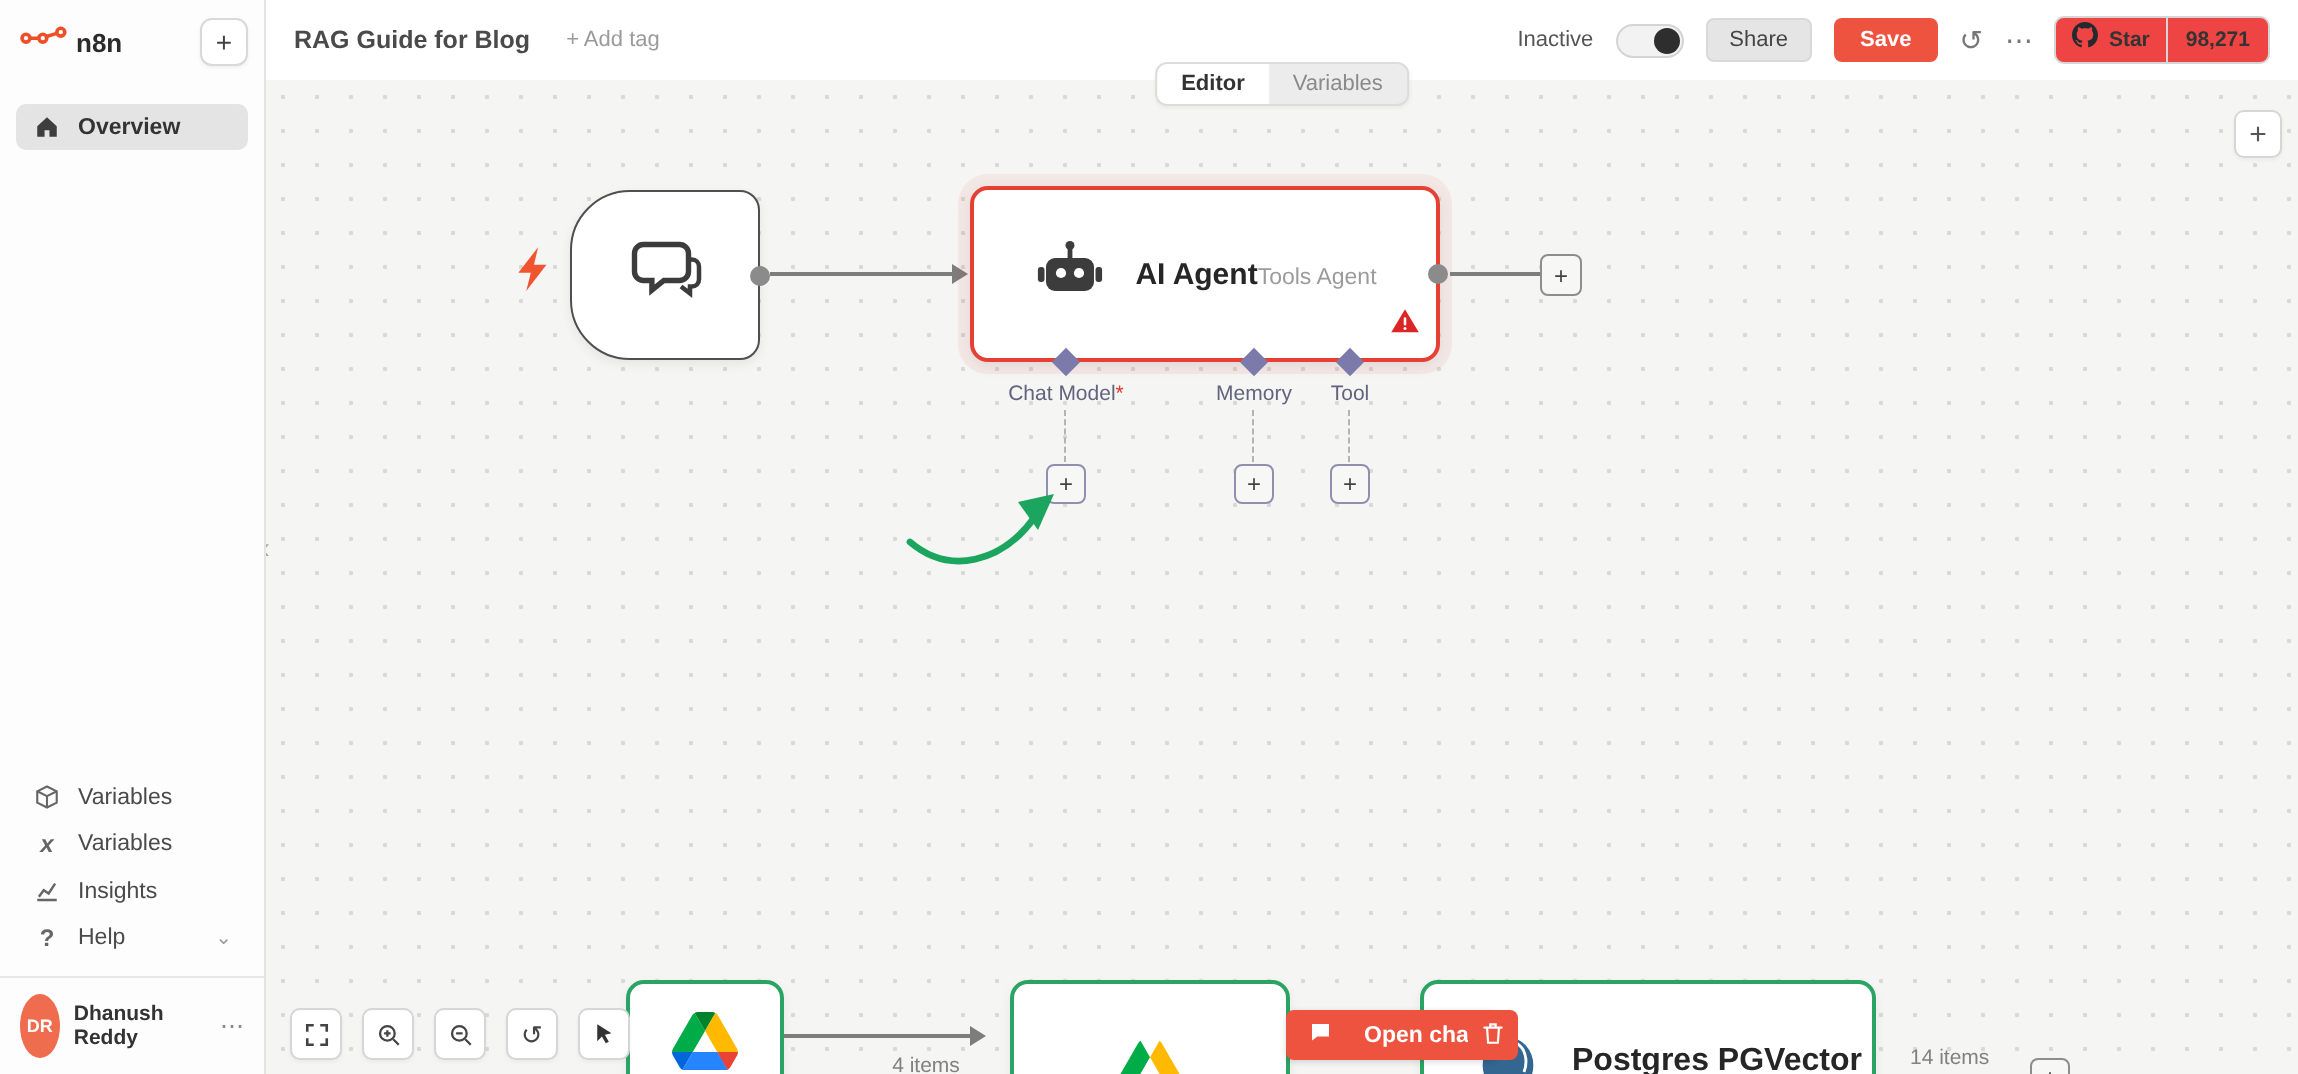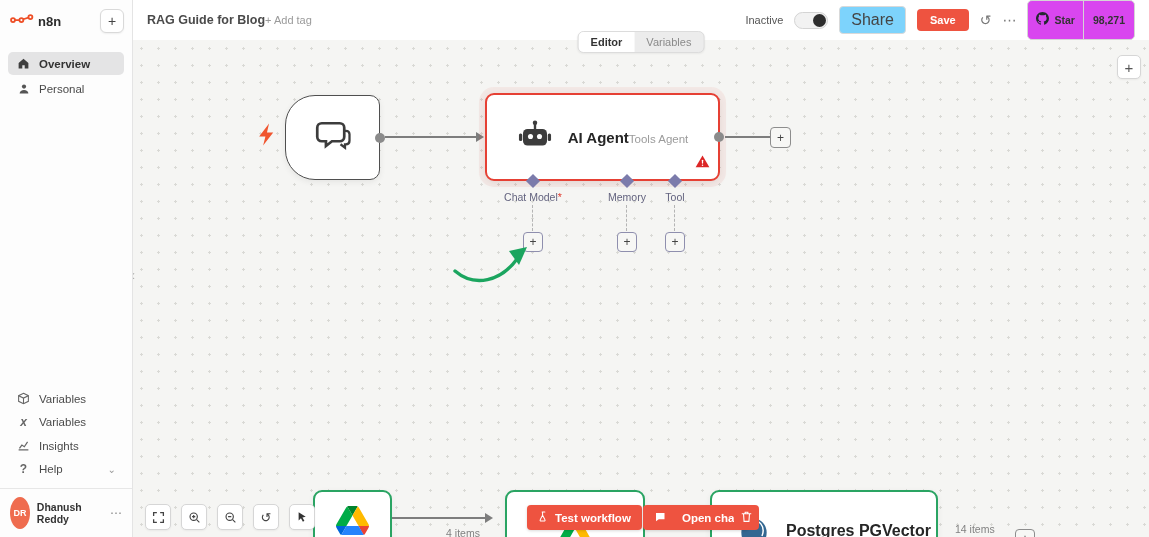--- a/index.html
+++ b/index.html
@@ -28,33 +28,33 @@
   .avatar { width:24px; height:32px; border-radius:50%; background:#ef6c4f; color:#fff; font-size:9px;
     font-weight:bold; display:flex; align-items:center; justify-content:center; }
   .user-name { font-size:10.5px; font-weight:bold; color:#333; }
   .user-menu { margin-left:auto; color:#888; font-size:12px; cursor:pointer; }
 
   
   .main { position:absolute; left:133px; right:0; top:0; bottom:0; }
   .header { position:relative; height:40px; background:#fff; display:flex; align-items:center;
     padding:0 14px; z-index:15; }
   .wf-title { font-size:12.5px; font-weight:bold; color:#4a4a4a; }
-  .add-tag { font-size:11px; color:#9a9a9a; cursor:pointer; }
+  .add-tag { font-size:11px; color:#9a9a9a; margin-left:18px; cursor:pointer; }
   .hdr-right { margin-left:auto; display:flex; align-items:center; gap:11px; }
   .inactive-lbl { font-size:11px; color:#555; }
   .toggle { width:34px; height:17px; border-radius:9px; background:#f2f2f2; border:1px solid #d4d4d4;
     position:relative; cursor:pointer; }
   .toggle .knob { position:absolute; right:1px; top:1px; width:13px; height:13px; border-radius:50%; background:#2e2e2e; }
-  .btn-ghost { font-size:16px; color:#444; background:#7dd3fc; border:1px solid #d9d9d9; border-radius:4px;
+  .btn-ghost { font-size:11px; color:#444; background:#e5e5e5; border:1px solid #d9d9d9; border-radius:4px;
     padding:4px 11px; cursor:pointer; }
   .btn-primary { font-size:11px; color:#fff; background:#ee5340; border:none; border-radius:4px;
     padding:5px 13px; font-weight:bold; cursor:pointer; }
   .hdr-ic { color:#777; font-size:14px; cursor:pointer; }
   .gh-badge { display:flex; align-items:center; border:1px solid #d5d5d5; border-radius:5px; overflow:hidden;
-    height:40px; background:#d946ef; cursor:pointer; }
+    height:24px; background:#ef4444; cursor:pointer; }
   .gh-left { display:flex; align-items:center; gap:5px; padding:0 8px; border-right:1px solid #d5d5d5; height:100%; }
   .gh-star-lbl { font-size:10.5px; font-weight:bold; color:#333; }
   .gh-count { font-size:10.5px; font-weight:bold; color:#333; padding:0 9px; }
 
   
   .tabs { position:absolute; top:31px; left:50%; transform:translateX(-50%); display:flex;
     border:1px solid #dcdcdc; border-radius:6px; overflow:hidden; background:#ececec; z-index:16;
     box-shadow:0 1px 2px rgba(0,0,0,.05); }
   .tab { font-size:11px; padding:4px 12px; cursor:pointer; color:#8a8a8a; }
   .tab.active { background:#fff; color:#333; font-weight:bold; }
@@ -142,29 +142,20 @@
 
     <div class="nav">
       <div class="nav-item active">
         <span class="ic">
           <svg viewBox="0 0 16 16" width="13">
               <path d="M8 2 2 7.5V14h4.5v-4h3v4H14V7.5z" fill="#3e3e3e"></path>
             </svg>
           </span>
         <span>Overview</span>
       </div>
-      <div class="nav-item">
-        <span class="ic">
-          <svg viewBox="0 0 16 16" width="12">
-              <circle cx="8" cy="4.8" r="2.8" fill="#555"></circle>
-              <path d="M2.2 14c0-3.2 2.6-4.8 5.8-4.8s5.8 1.6 5.8 4.8z" fill="#555"></path>
-            </svg>
-          </span>
-        <span>Personal</span>
-      </div>
     </div>
 
     <div class="spacer"></div>
 
     <div class="nav2">
       <div class="nav-item">
         <span class="ic">
           <svg viewBox="0 0 16 16" width="13">
               <path d="M8 1.5 14 4.5v7L8 14.5l-6-3v-7z" fill="none" stroke="#666" stroke-width="1.3"></path>
               <path d="M2 4.5l6 3 6-3M8 7.5v7" stroke="#666" fill="none" stroke-width="1.3"></path>
@@ -334,27 +325,20 @@
           <svg viewBox="0 0 24 24" width="32">
               <ellipse cx="12" cy="12.5" rx="9.5" ry="10.5" fill="#336791"></ellipse>
               <path d="M6.5 4.5c3.5-2.5 8-1.8 10.5 1.2 2 2.4 2.2 6.3 1 9.3" fill="none" stroke="#fff" stroke-width="1.1"></path>
               <circle cx="9.2" cy="9" r="1.1" fill="#fff"></circle>
             </svg></span>
         <span class="pg-title" style="margin-top:6px;">Postgres PGVector</span>
       </div>
       <span class="items-lbl" style="left:822px; top:483px; width:60px;">14 items</span>
       <span class="plus-box gray" style="left:882px; top:489px;">+</span>
 
-      <button class="action-btn" style="left:394px;">
-        <span>
-          <svg viewBox="0 0 24 24" width="11">
-              <path d="M9 2h6M10 2.5v6.5l5.2 10a2 2 0 0 1-1.8 3H6.6a2 2 0 0 1-1.8-3L10 9" stroke="#fff" stroke-width="2.2" fill="none" stroke-linecap="round"></path>
-            </svg></span>
-        <span>Test workflow</span>
-      </button>
       <button class="action-btn" style="left:510px;gap:16px;">
         <span>
           <svg viewBox="0 0 24 24" width="12">
               <path d="M3 4h18v12.5H9.5L4 20.5V4z" fill="#fff"></path>
             </svg></span>
         <span>Open chat</span>
       </button>
       <button class="icon-btn-red" style="left:601px;">
         <span>
           <svg viewBox="0 0 24 24" width="13">

